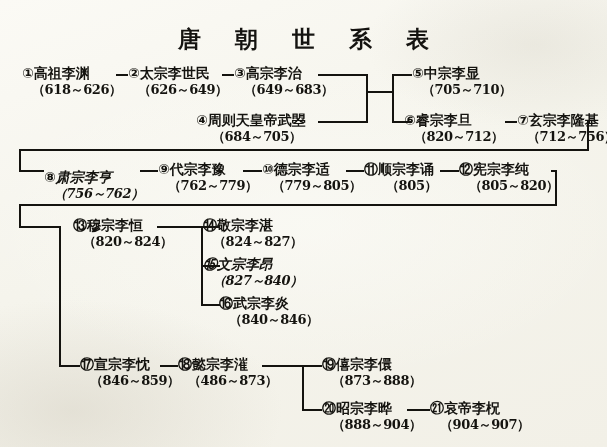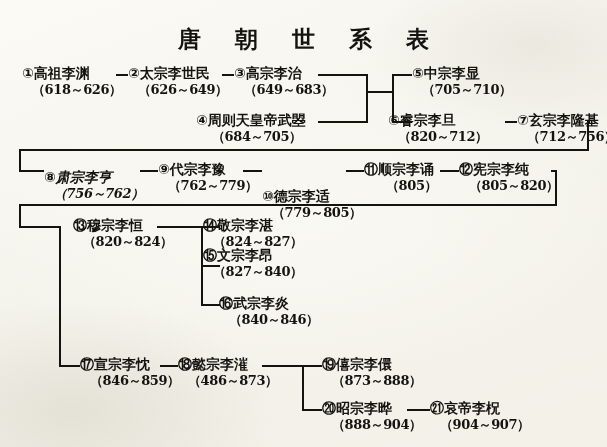--- a/index.html
+++ b/index.html
@@ -159,41 +159,41 @@
   <div class="node" style="left:196px; top:113px;">
     <span class="nm">④周则天皇帝武曌</span>
     <span class="yr indent2">（684～705）</span>
   </div>
 
   <div class="node" style="left:412px; top:66px;">
     <span class="nm">⑤中宗李显</span>
     <span class="yr indent">（705～710）</span>
   </div>
 
-  <div class="node" style="left:388px; top:113px;">
+  <div class="node" style="left:404px; top:113px;">
     <span class="nm">⑥睿宗李旦</span>
     <span class="yr indent">（820～712）</span>
   </div>
 
   <div class="node" style="left:517px; top:113px;">
     <span class="nm">⑦玄宗李隆基</span>
     <span class="yr indent">（712～756）</span>
   </div>
 
   <div class="node" style="left:44px; top:170px;font-style:italic;">
     <span class="nm">⑧肃宗李亨</span>
     <span class="yr indent">（756～762）</span>
   </div>
 
   <div class="node" style="left:158px; top:162px;">
     <span class="nm">⑨代宗李豫</span>
     <span class="yr indent">（762～779）</span>
   </div>
 
-  <div class="node" style="left:262px; top:162px;margin-top:27px;">
+  <div class="node" style="left:262px; top:162px;">
     <span class="nm">⑩德宗李适</span>
     <span class="yr indent">（779～805）</span>
   </div>
 
   <div class="node" style="left:364px; top:162px;">
     <span class="nm">⑪顺宗李诵</span>
     <span class="yr indent3">（805）</span>
   </div>
 
   <div class="node" style="left:459px; top:162px;">
@@ -204,21 +204,21 @@
   <div class="node" style="left:73px; top:218px;">
     <span class="nm">⑬穆宗李恒</span>
     <span class="yr indent">（820～824）</span>
   </div>
 
   <div class="node" style="left:203px; top:218px;">
     <span class="nm">⑭敬宗李湛</span>
     <span class="yr indent">（824～827）</span>
   </div>
 
-  <div class="node" style="left:203px; top:248px;">
+  <div class="node" style="left:203px; top:257px;font-style:italic;">
     <span class="nm">⑮文宗李昂</span>
     <span class="yr indent">（827～840）</span>
   </div>
 
   <div class="node" style="left:203px; top:296px;margin-left:16px;">
     <span class="nm">⑯武宗李炎</span>
     <span class="yr indent">（840～846）</span>
   </div>
 
   <div class="node" style="left:80px; top:357px;">

